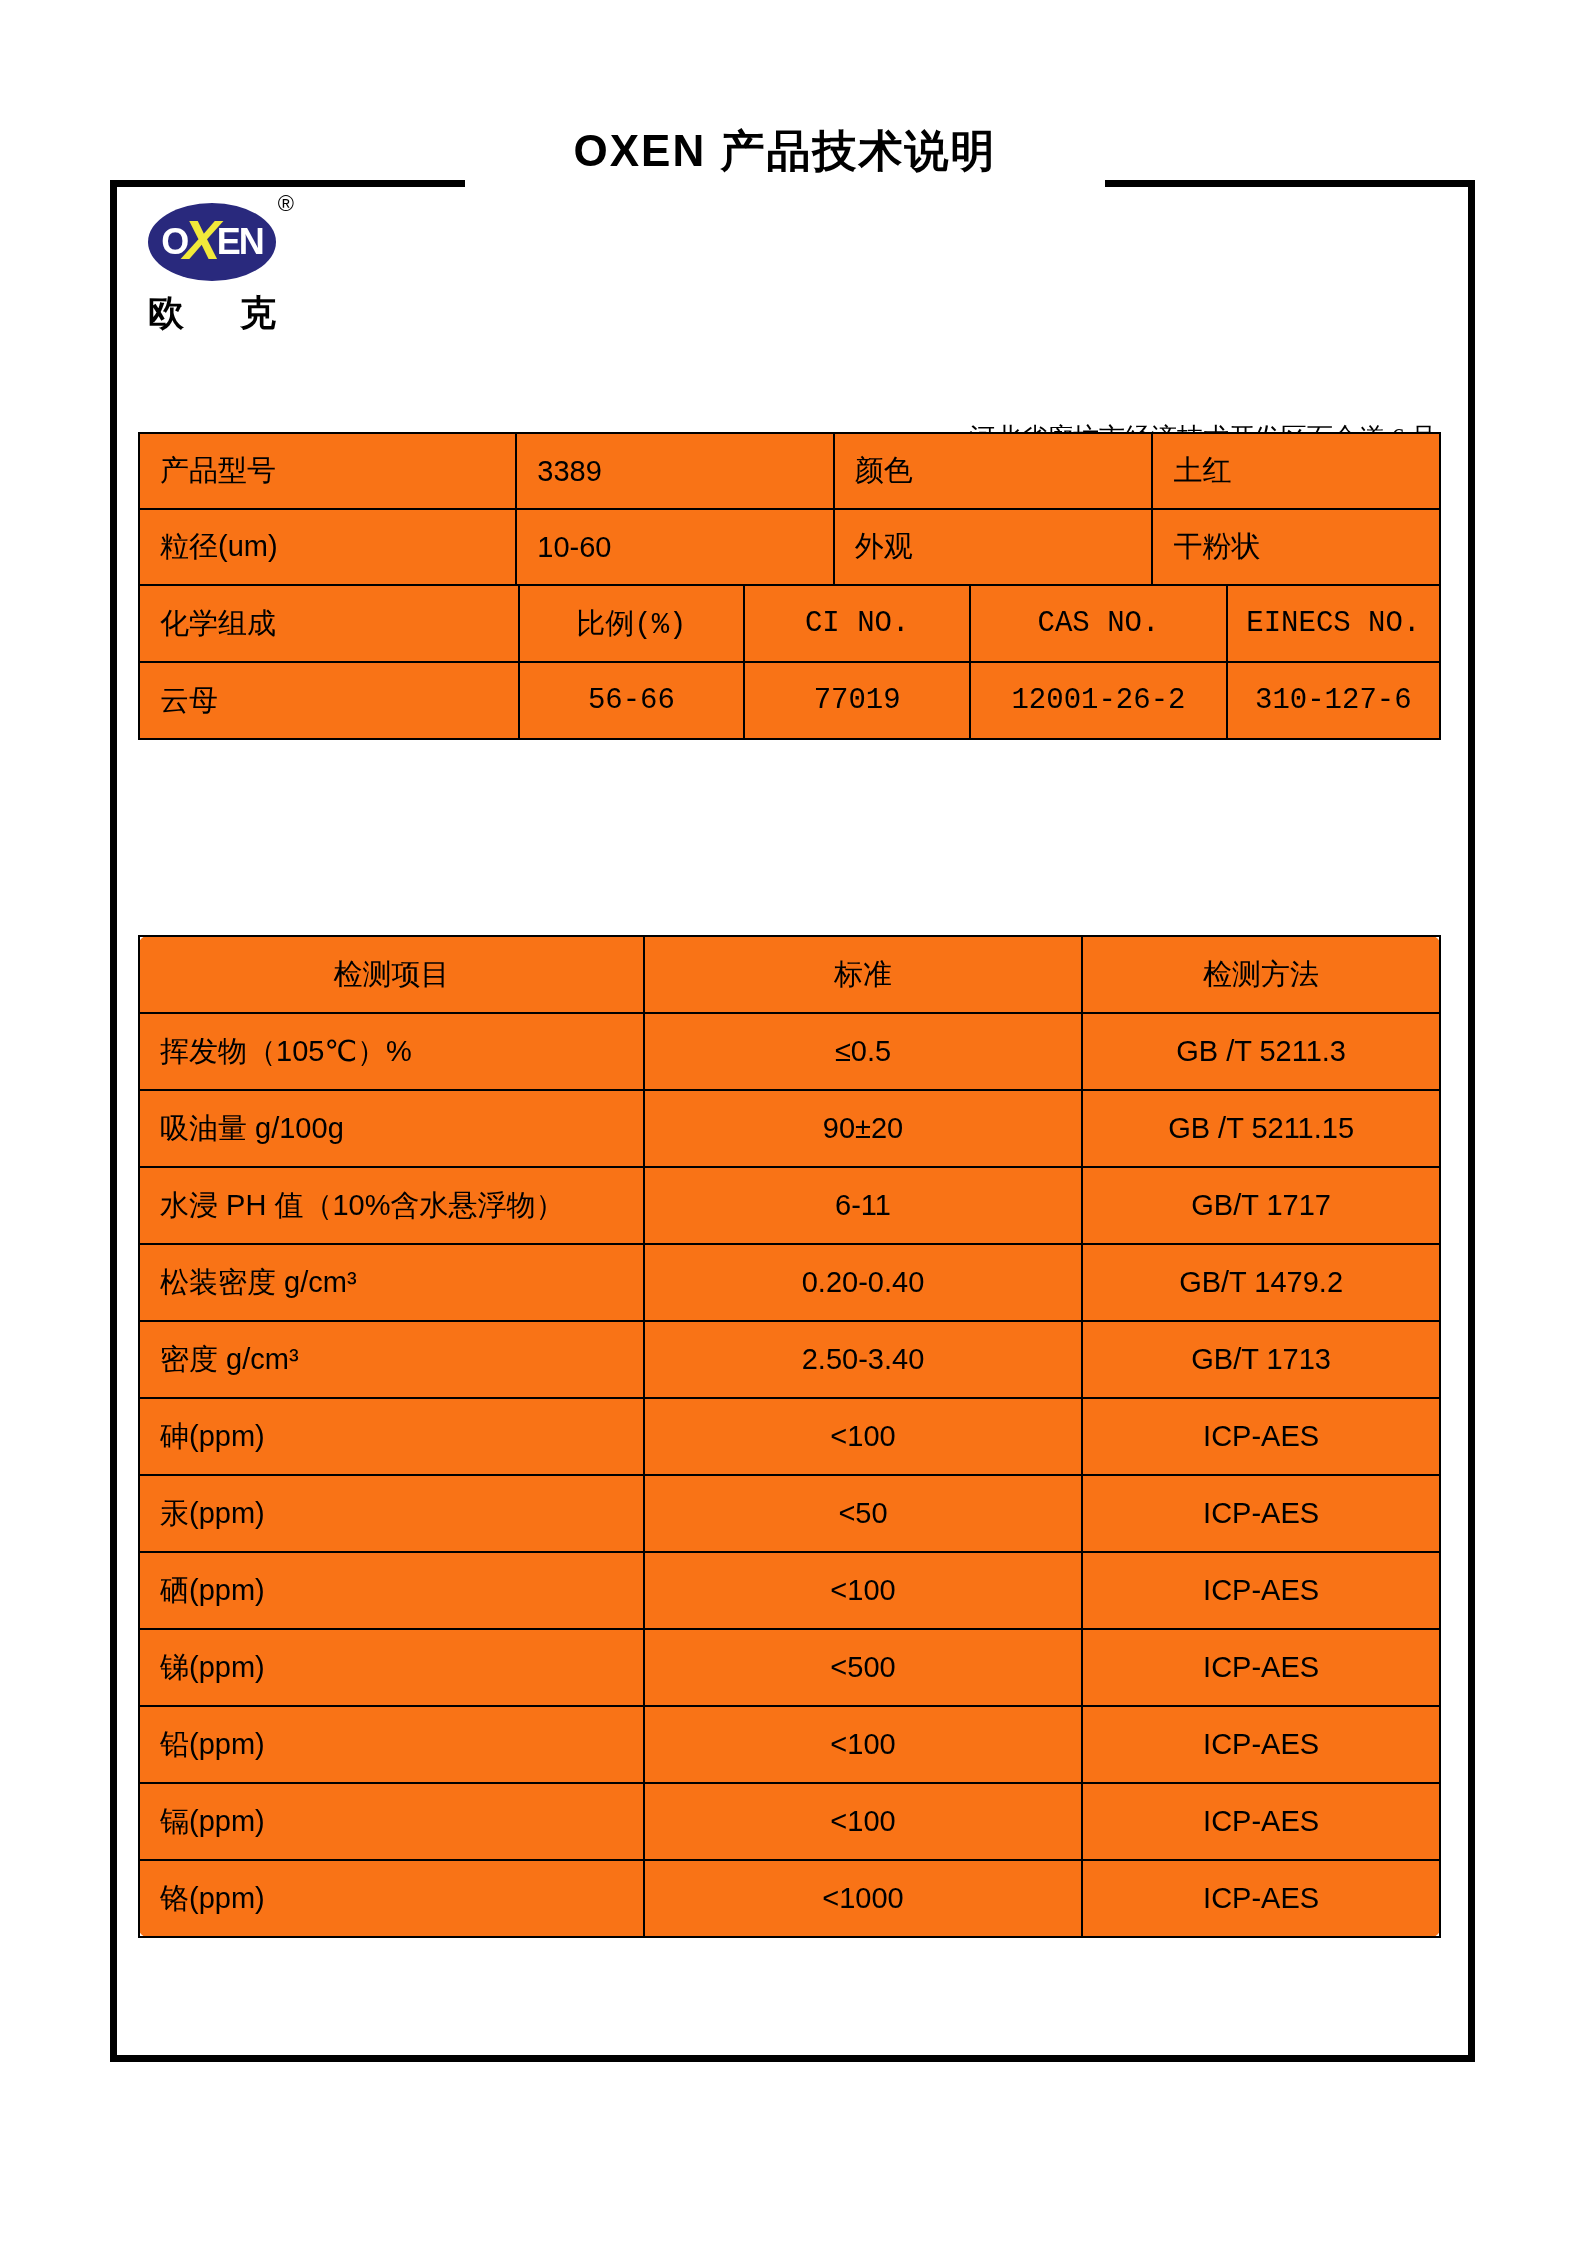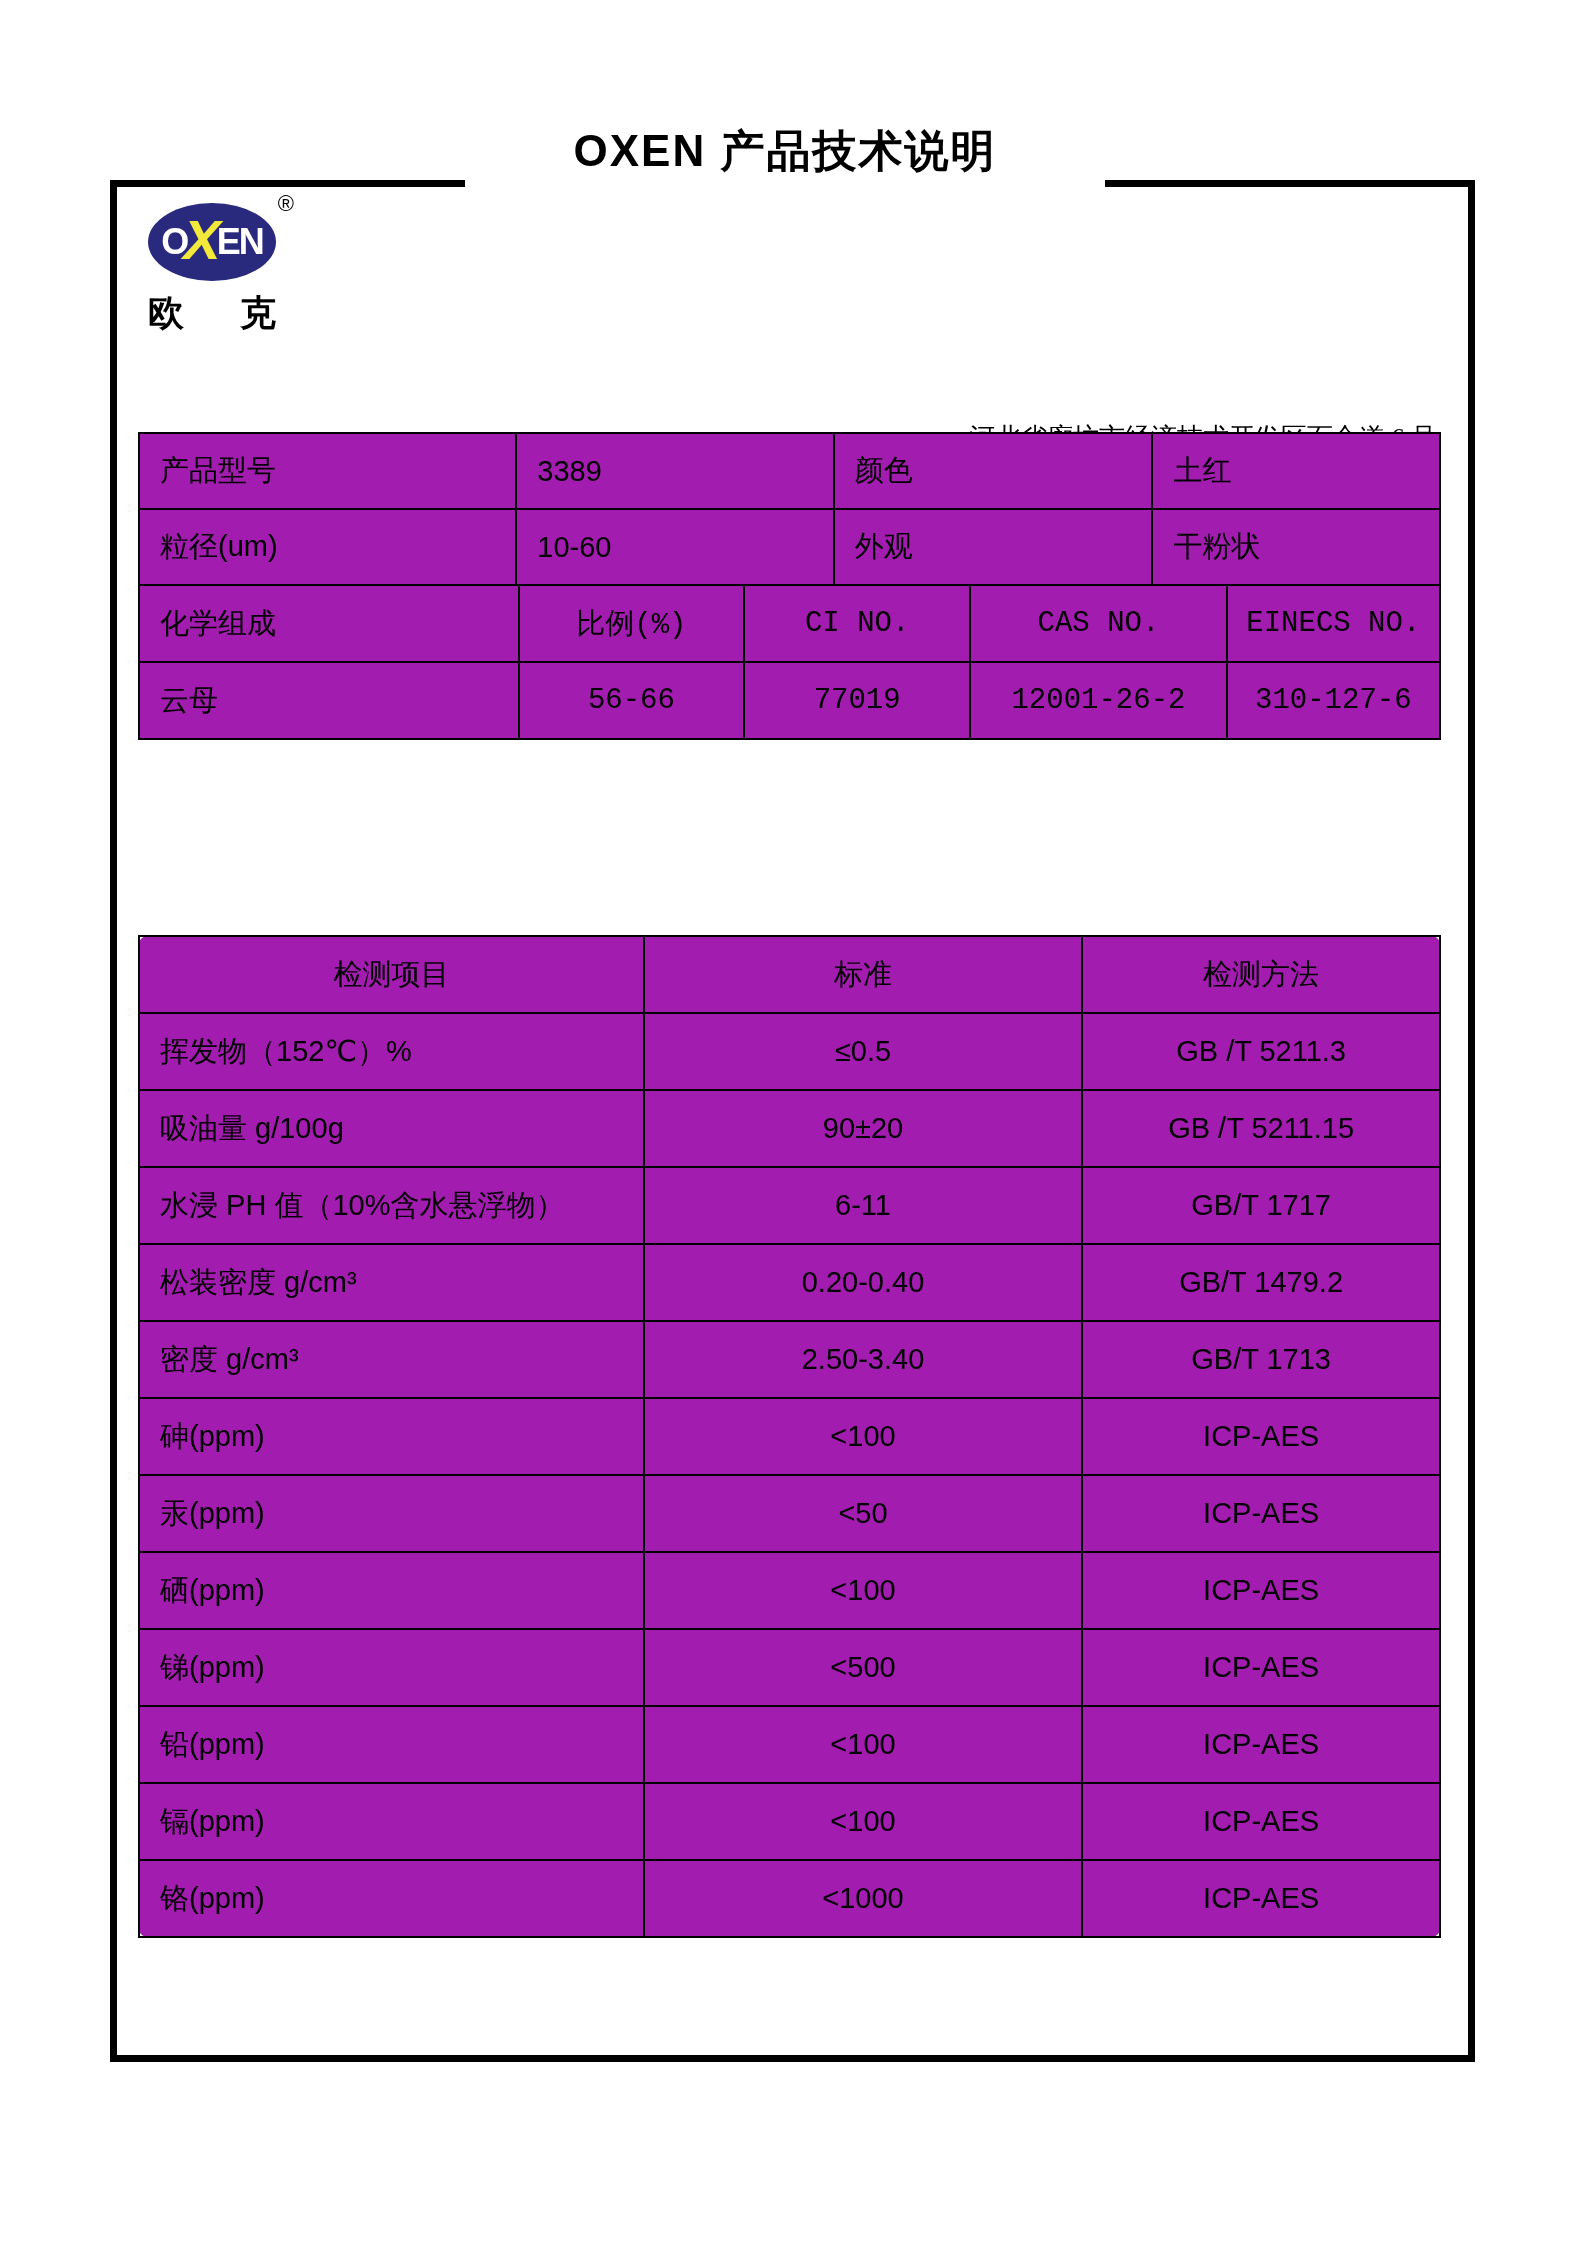--- a/index.html
+++ b/index.html
@@ -59,21 +59,21 @@
     font-family:"Liberation Serif","DejaVu Serif",serif;
     font-size:46px;letter-spacing:3px;white-space:nowrap;
   }
   .address-block{
     position:absolute;right:150px;top:360px;z-index:2;
     text-align:right;
     font-family:"Liberation Serif","DejaVu Serif",serif;
     font-size:26px;line-height:31px;white-space:pre;
   }
   
-  table{border-collapse:collapse;table-layout:fixed;background:#a21caf;z-index:2;position:absolute;}
+  table{border-collapse:collapse;table-layout:fixed;background:#f97316;z-index:2;position:absolute;}
   td,th{border:2px solid #000;font-weight:normal;font-size:29px;padding:0;vertical-align:middle;
         text-align:center;overflow:hidden;white-space:nowrap;}
   td.l,th.l{text-align:left;padding-left:20px;}
   .t1a{left:138px;top:432px;width:1303px;}
   .t1a td{height:74px;}
   .t1b{left:138px;top:584px;width:1303px;font-family:Liberation Mono, monospace;}
   .t1b td,.t1b th{height:75px;}
   .t2{left:138px;top:935px;width:1303px;border-radius:12px;}
   .t2 td,.t2 th{height:75px;}
 </style>
@@ -160,21 +160,21 @@
         <col style="width:33.7%">
         <col style="width:27.5%">
       </colgroup>
     <tbody>
         <tr>
       <th>检测项目</th>
       <th>标准</th>
       <th>检测方法</th>
     </tr>
     <tr>
-      <td class="l">挥发物（152℃）%</td>
+      <td class="l">挥发物（105℃）%</td>
       <td>≤0.5</td>
       <td>GB /T 5211.3</td>
     </tr>
     <tr>
       <td class="l">吸油量 g/100g</td>
       <td>90±20</td>
       <td>GB /T 5211.15</td>
     </tr>
     <tr>
       <td class="l">水浸 PH 值（10%含水悬浮物）</td>

